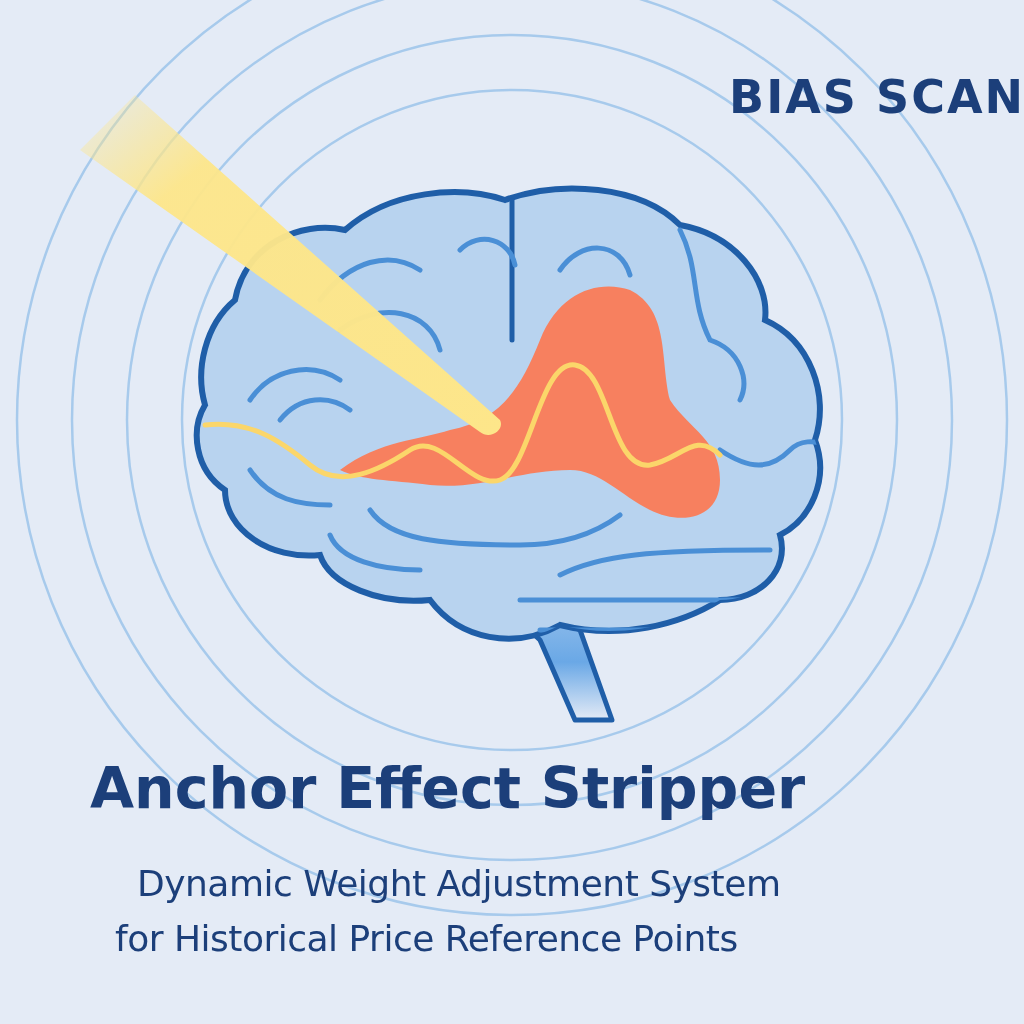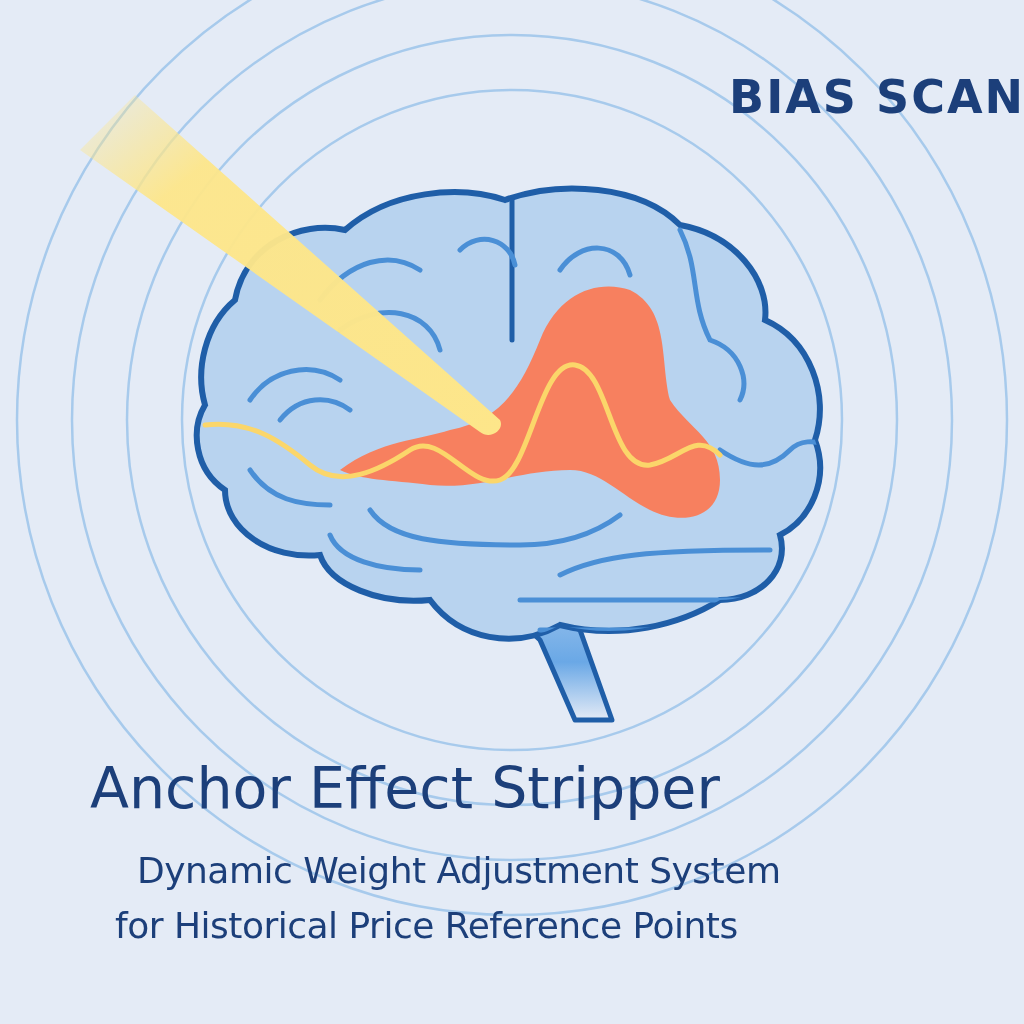--- a/index.html
+++ b/index.html
@@ -10,26 +10,26 @@
       font-family: "DejaVu Sans", sans-serif;
     }
     .art { position: absolute; left: 0; top: 0; width: 1024px; height: 1024px; }
     .top-title {
       position: absolute; top: 70px; left: 1px; width: 1024px; text-align: right;
       font-family: "DejaVu Sans", sans-serif; font-weight: bold; font-size: 46px;
       letter-spacing: 2px; color: #1c3f7a;
     }
     .main-title {
       position: absolute; top: 755px; left: 90px; width: 840px;
-      font-family: "DejaVu Sans", sans-serif; font-weight: normal; font-size: 57px;
+      font-family: "DejaVu Sans", sans-serif; font-weight: bold; font-size: 57px;
       color: #1c3f7a; white-space: nowrap;
     }
     .subtitle {
       position: absolute; left: 0; font-family: "DejaVu Sans", sans-serif;
-      font-size: 36px; color: #1c3f7a; white-space: nowrap; letter-spacing: -0.5px;
+      font-size: 36px; color: #1c3f7a; white-space: nowrap; letter-spacing: -0.5px; margin-top: 13px;
     }
     .sub1 { top: 850px; left: 137px; }
     .sub2 { top: 905px; left: 115px; }
   </style>
 </head>
 <body>
 
 <svg class="art" viewBox="0 0 1024 1024" xmlns="http://www.w3.org/2000/svg">
   <defs>
     <linearGradient id="beamGrad" x1="0" y1="0" x2="1" y2="1">

